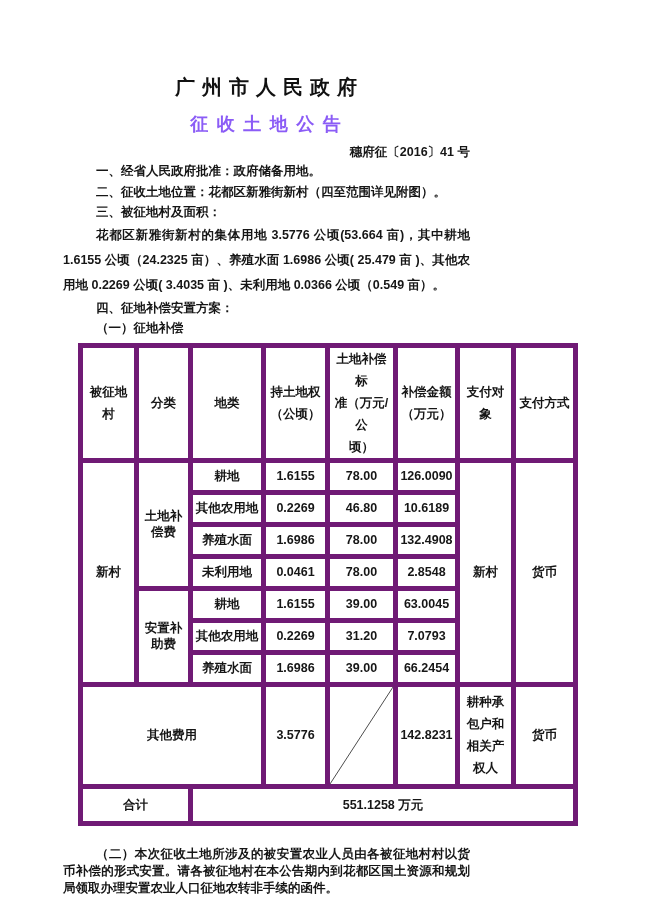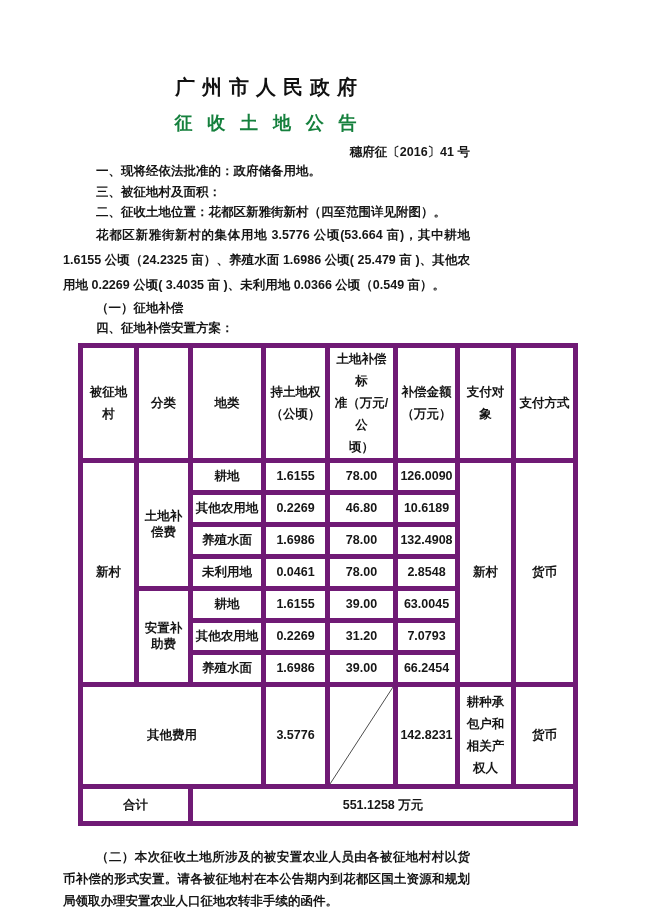--- a/index.html
+++ b/index.html
@@ -15,24 +15,24 @@
 
   .title1 {
     margin: 0; text-align: center;
     font-family: "Liberation Serif", "DejaVu Serif", serif;
     font-size: 20px; font-weight: 600;
     letter-spacing: 1px; line-height: 28px;
     color: #111;
   }
   .title2 {
     margin: 11px 0 0 0; text-align: center;
-    font-family: Liberation Mono, monospace;
+    font-family: Liberation Serif, serif;
     font-size: 18px; font-weight: 600;
     letter-spacing: 2px; line-height: 25px;
-    color: #15803d;
+    color: #8b5cf6;
   }
   .docnum {
     margin-top: 7px; text-align: right;
     font-size: 12.5px; font-weight: bold; line-height: 17px;
   }
 
   .para {
     margin: 0;
     font-size: 12.5px; font-weight: bold;
     line-height: 20.5px;
@@ -60,39 +60,39 @@
     overflow: hidden;
   }
   tr.hdr td { height: 68px; line-height: 22px; }
   tr.datarow td { height: 27px; line-height: 16px; }
   tr.otherrow td { height: 97px; }
   tr.totalrow td { height: 32px; }
 
   td.diag { position: relative; padding: 0; }
   td.diag svg { position: absolute; left: 0; top: 0; width: 100%; height: 100%; display: block; }
 
-  .post { margin-top: 20px; line-height: 22px; }
+  .post { margin-top: 20px; line-height: 17px; }
   .last { line-height: 22px; }
 </style>
 </head>
 <body>
 
 <div class="doc">
   <div class="content">
 
     <h1 class="title1">广 州 市 人 民 政 府</h1>
     <h2 class="title2">征 收 土 地 公 告</h2>
     <div class="docnum">穗府征〔2016〕41 号</div>
 
-    <p class="para">一、现将经依法批准的：政府储备用地。</p>
+    <p class="para">一、经省人民政府批准：政府储备用地。</p>
+    <p class="para">二、征收土地位置：花都区新雅街新村（四至范围详见附图）。</p>
     <p class="para">三、被征地村及面积：</p>
-    <p class="para">二、征收土地位置：花都区新雅街新村（四至范围详见附图）。</p>
     <p class="para detail">花都区新雅街新村的集体用地 3.5776 公顷(53.664 亩)，其中耕地 1.6155 公顷（24.2325 亩）、养殖水面 1.6986 公顷( 25.479 亩 )、其他农用地 0.2269 公顷( 3.4035 亩 )、未利用地 0.0366 公顷（0.549 亩）。</p>
+    <p class="para">四、征地补偿安置方案：</p>
     <p class="para">（一）征地补偿</p>
-    <p class="para">四、征地补偿安置方案：</p>
 
     <table class="comp">
       <colgroup>
         <col style="width:56px">
           <col style="width:54px">
           <col style="width:73px">
           <col style="width:64px">
         <col style="width:68px">
           <col style="width:62px">
           <col style="width:56px">

